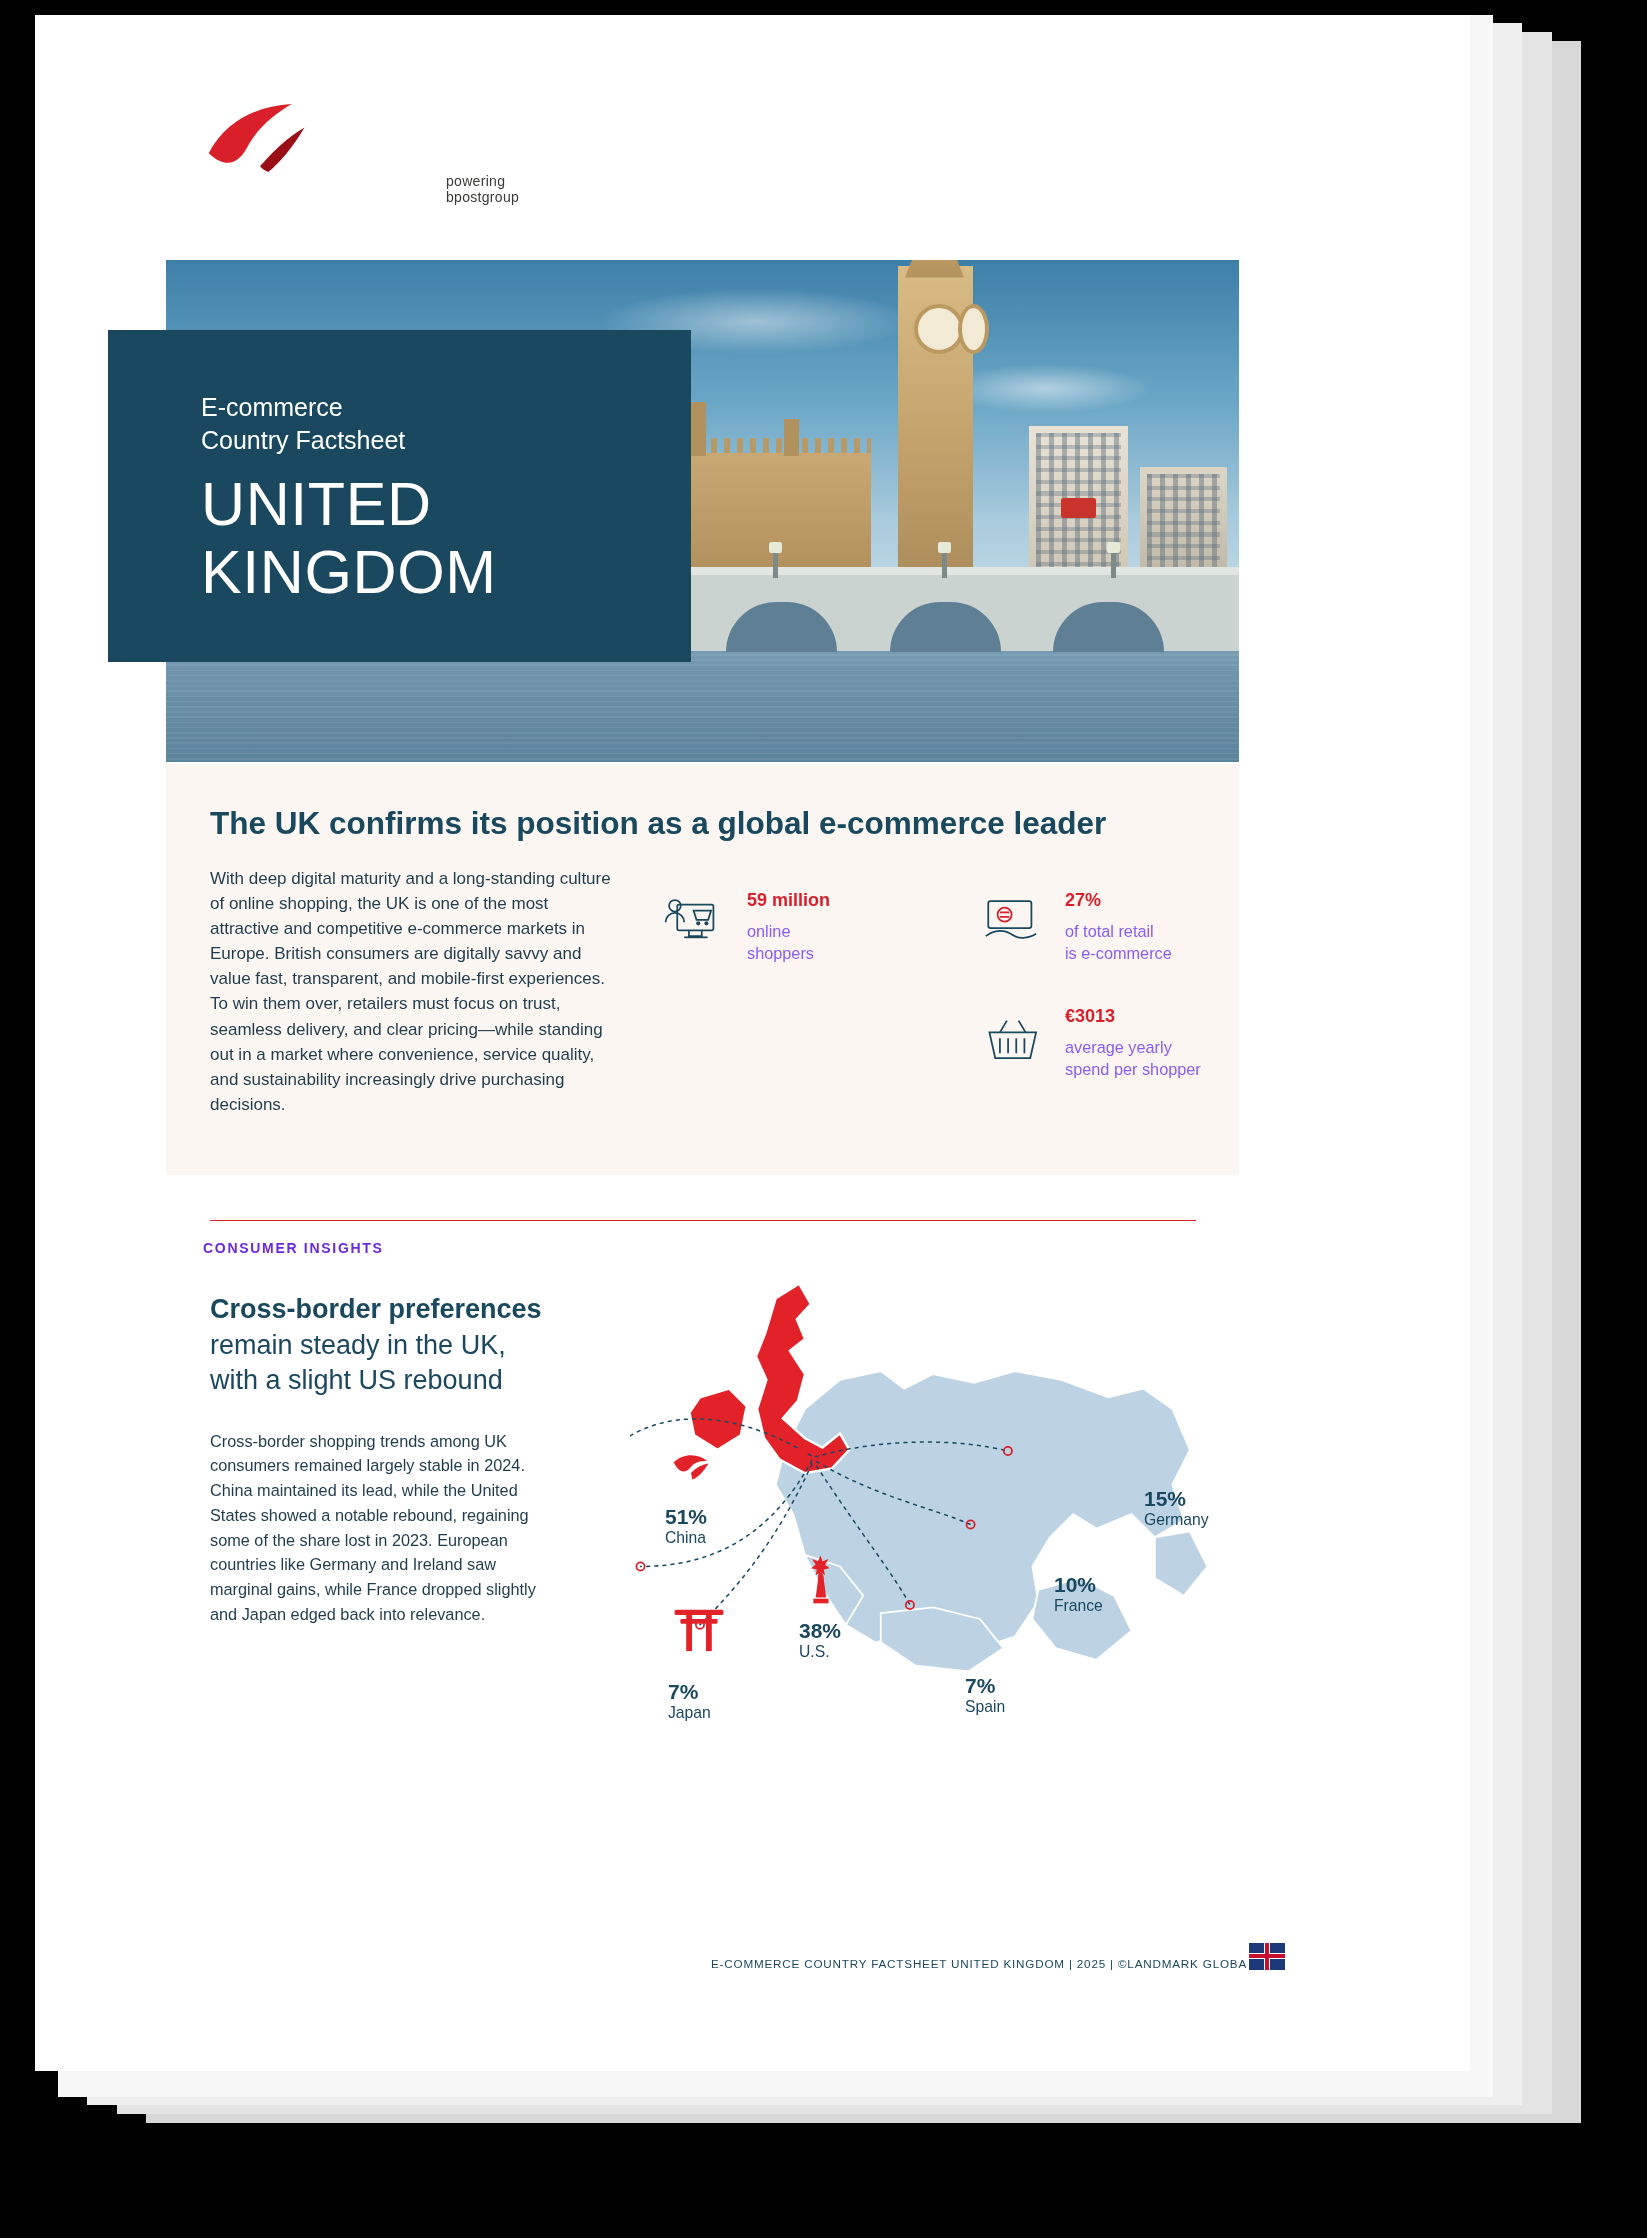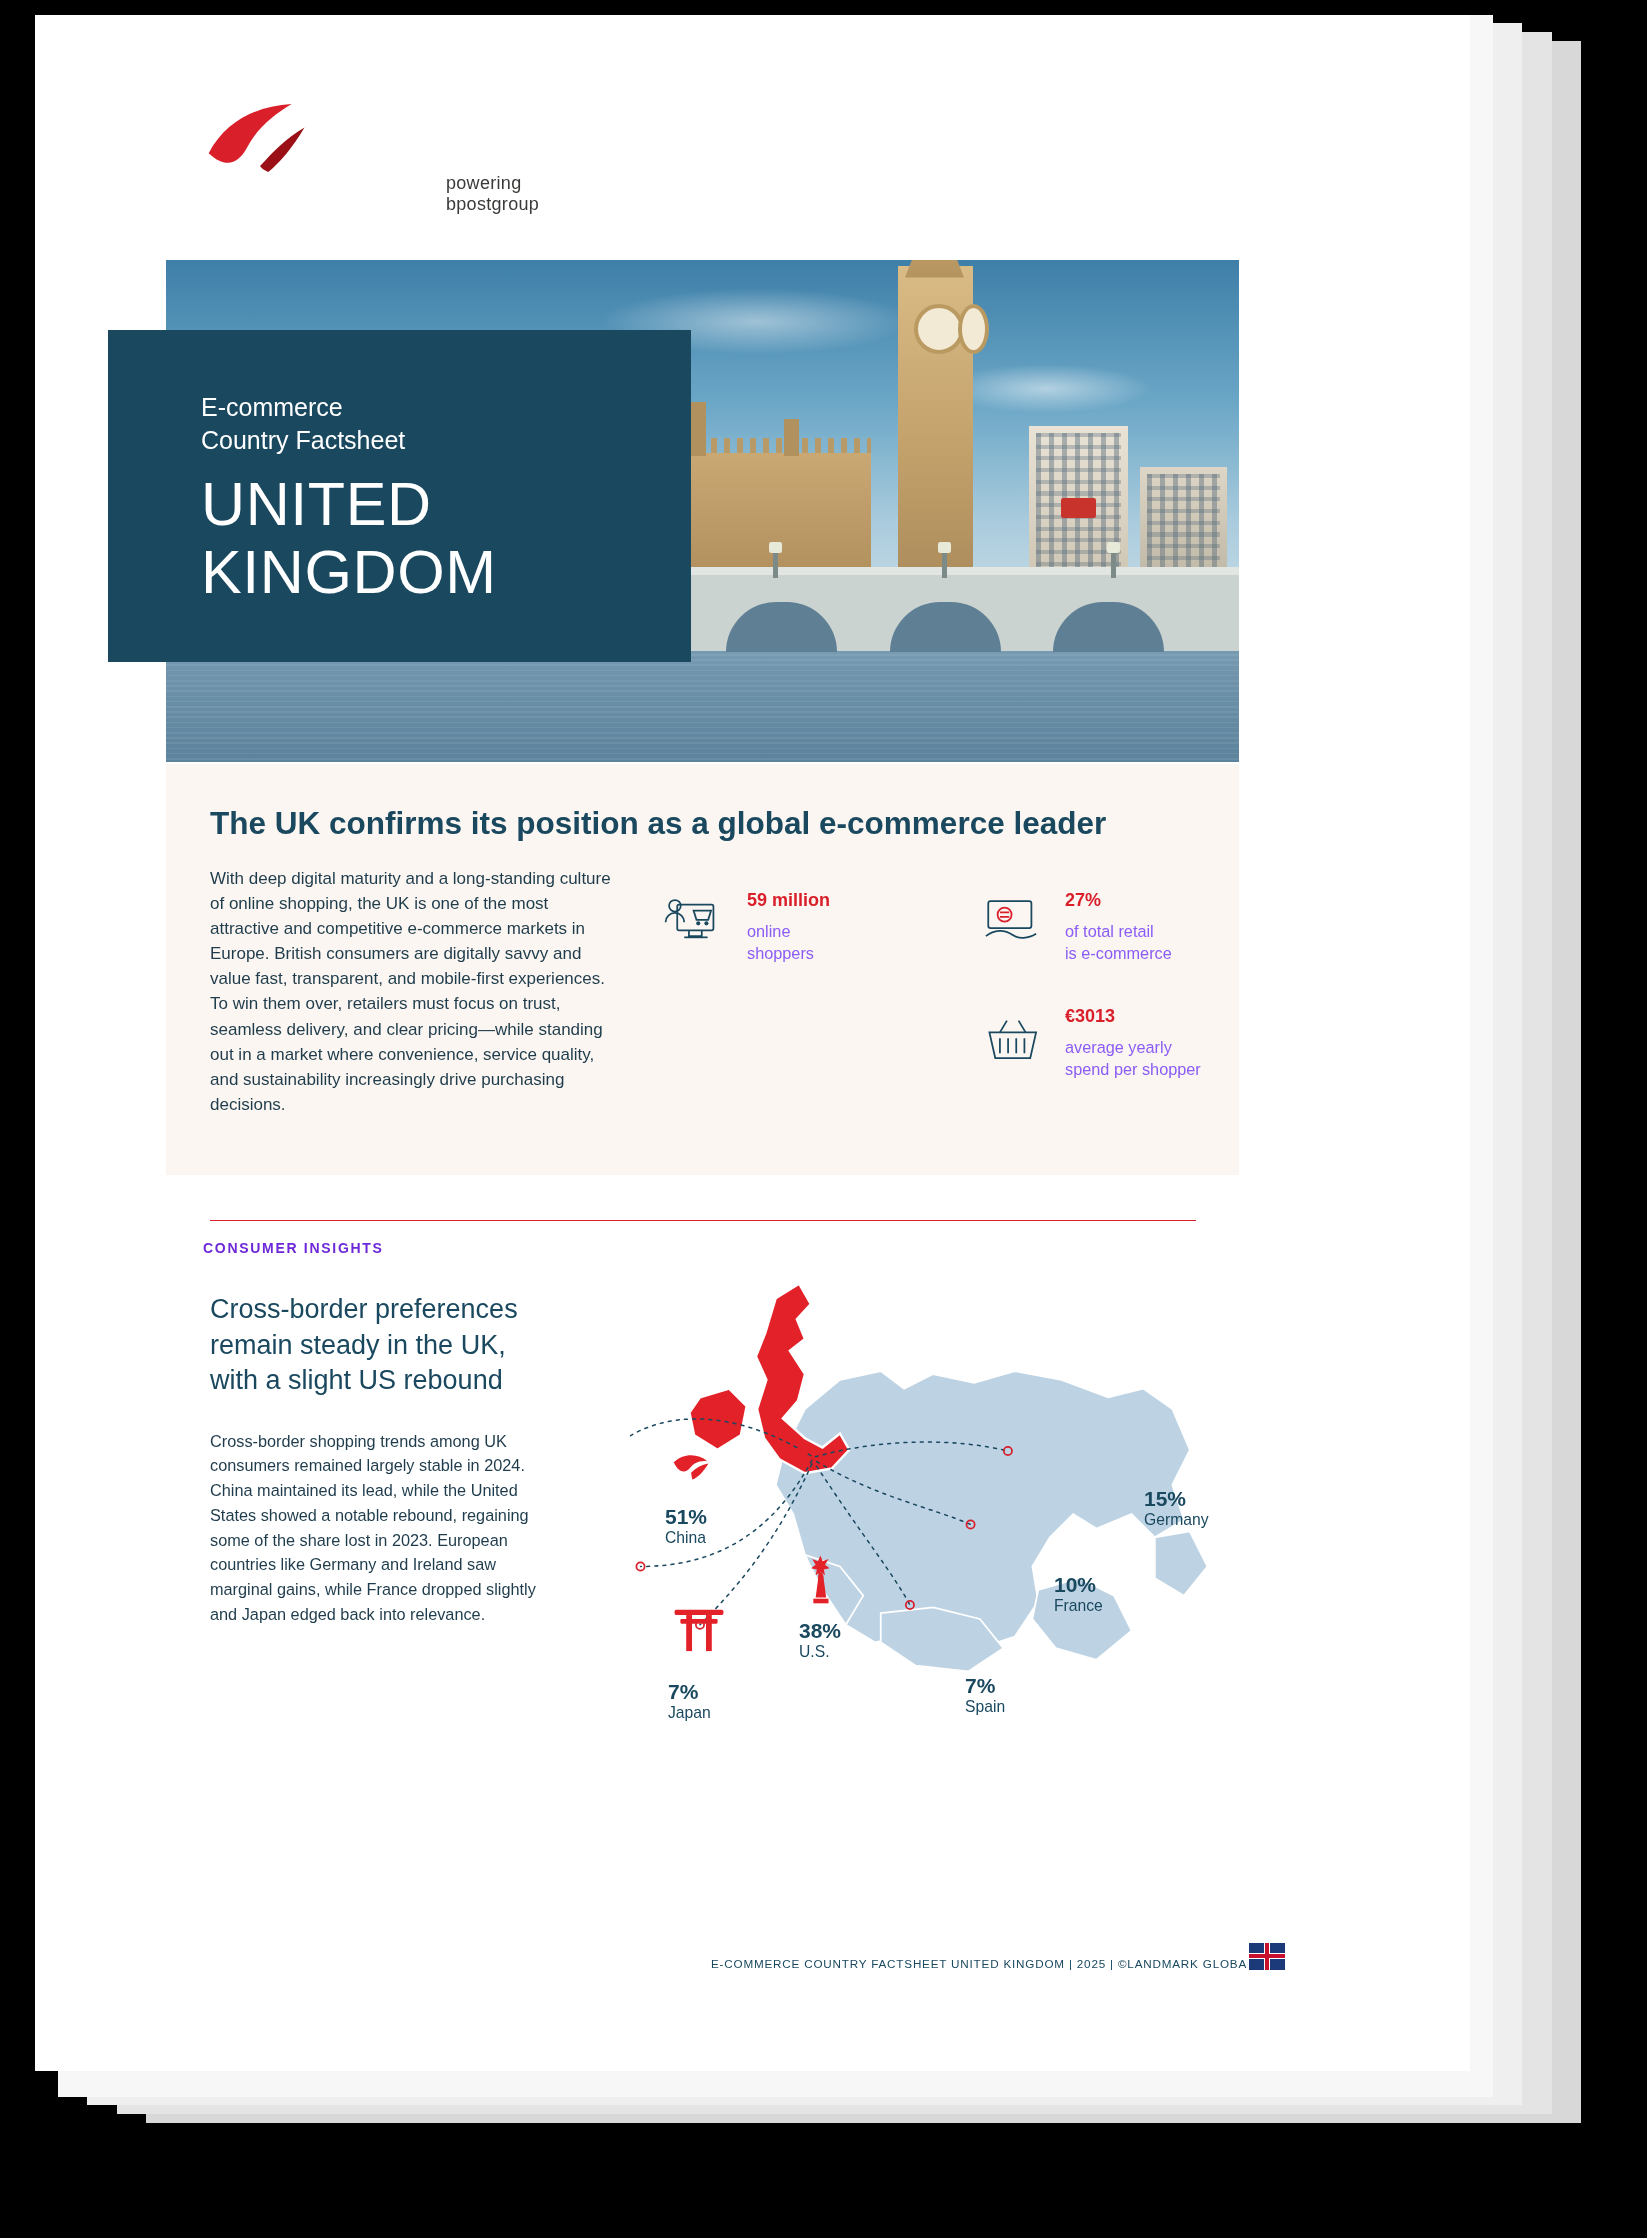--- a/index.html
+++ b/index.html
@@ -50,21 +50,21 @@
     top: 24.5px;
     font-size: 38px;
     font-weight: bold;
     color: #1d1d1b;
     letter-spacing: -0.6px;
   }
   .logo-sub {
     position: absolute;
     left: 242px;
     top: 76px;
-    font-size: 18px;
+    font-size: 14px;
     color: #3a3a38;
     letter-spacing: 0.3px;
   }
 
   
   .hero {
     position: absolute;
     left: 131px;
     top: 245px;
     width: 1073px;
@@ -241,21 +241,21 @@
   .sec-title {
     position: absolute;
     left: 175px;
     top: 1277px;
     width: 443px;
     font-size: 27px;
     line-height: 1.33;
     color: #19485f;
     font-weight: 400;
   }
-  .sec-title b { font-weight: normal; }
+  .sec-title b { font-weight: bold; }
   .sec-copy {
     position: absolute;
     left: 175px;
     top: 1414px;
     width: 332px;
     font-size: 16.3px;
     line-height: 1.52;
     color: #1f3c4c;
   }
 

